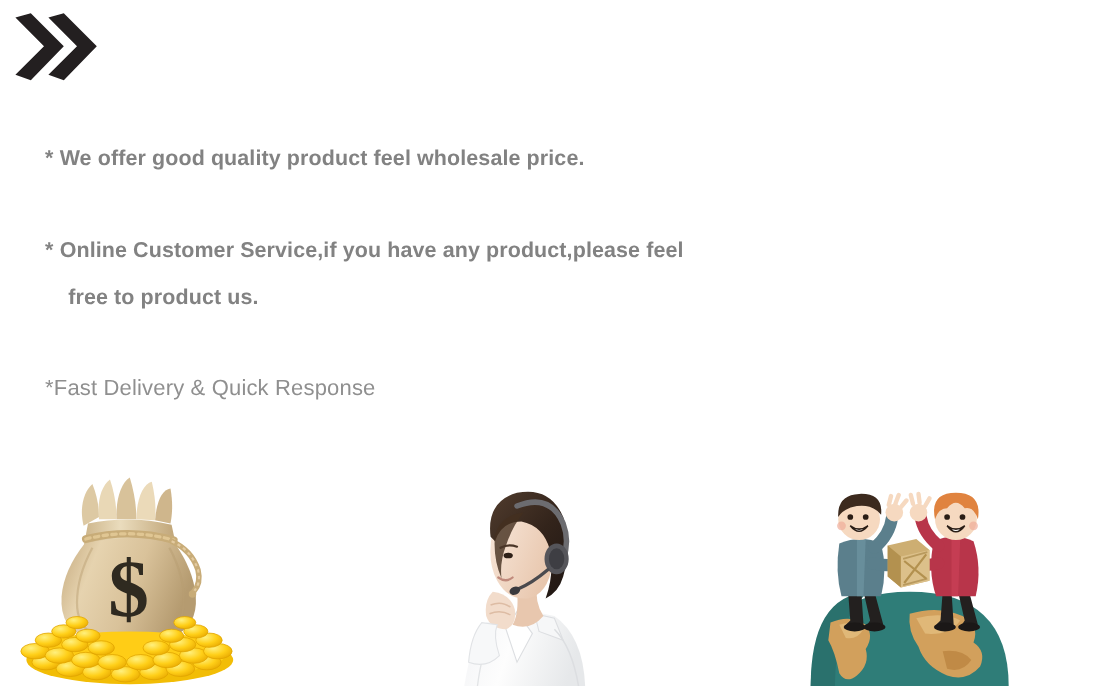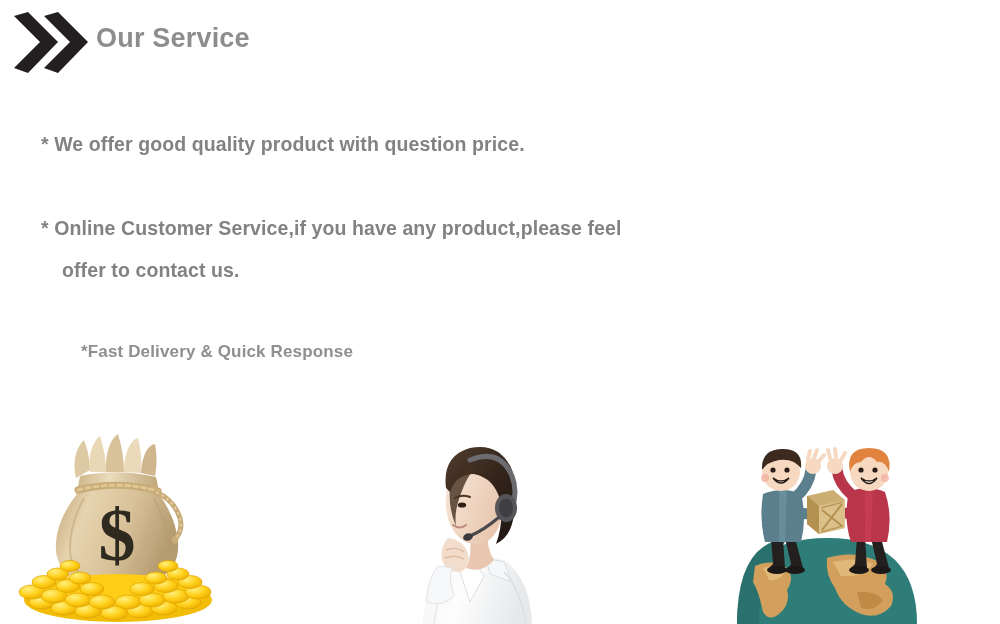--- a/index.html
+++ b/index.html
@@ -64,25 +64,24 @@
     color: #828282;
     white-space: nowrap;
     letter-spacing: 0.1px;
   }
   .line-1 { left: 41px; top: 133px; }
   .line-2 { left: 41px; top: 217px; }
   .line-3 { left: 62px; top: 259px; }
   .line-4 {
     left: 41px;
     top: 342px;
-    font-weight: bold;
+    font-weight: normal;
     color: #8f8f8f;
-    font-size: 17px;
+    font-size: 20px;
     letter-spacing: 0.15px;
-    margin-left: 40px;
   }
 
   
   .figures {
     position: absolute;
     left: 0;
     top: 396px;
     width: 1000px;
     height: 228px;
   }
@@ -102,27 +101,26 @@
 
   <div class="header">
 
     <span class="chevron-mark">
       <svg viewBox="0 0 78 68" xmlns="http://www.w3.org/2000/svg" aria-hidden="true">
         <polygon points="2,6 16,2 46,32 16,63 2,58 28,32" fill="#231f20"></polygon>
         <polygon points="32,6 46,2 76,32 46,63 32,58 58,32" fill="#231f20"></polygon>
       </svg>
     </span>
 
-    <div class="page-title">Our Service</div>
   </div>
 
   <div class="copy">
-    <div class="copy-line line-1">* We offer good quality product with question price.</div>
+    <div class="copy-line line-1">* We offer good quality product feel wholesale price.</div>
     <div class="copy-line line-2">* Online Customer Service,if you have any product,please feel</div>
-    <div class="copy-line line-3">offer to contact us.</div>
+    <div class="copy-line line-3">free to product us.</div>
     <div class="copy-line line-4">*Fast Delivery &amp; Quick Response</div>
   </div>
 
   <div class="figures">
 
     <div class="figure fig-money">
       <svg viewBox="0 0 212 210" xmlns="http://www.w3.org/2000/svg" aria-hidden="true">
         <defs>
           <linearGradient id="bagGrad" x1="0" y1="0" x2="1" y2="0.3">
             <stop offset="0" stop-color="#c3a87c"></stop>

